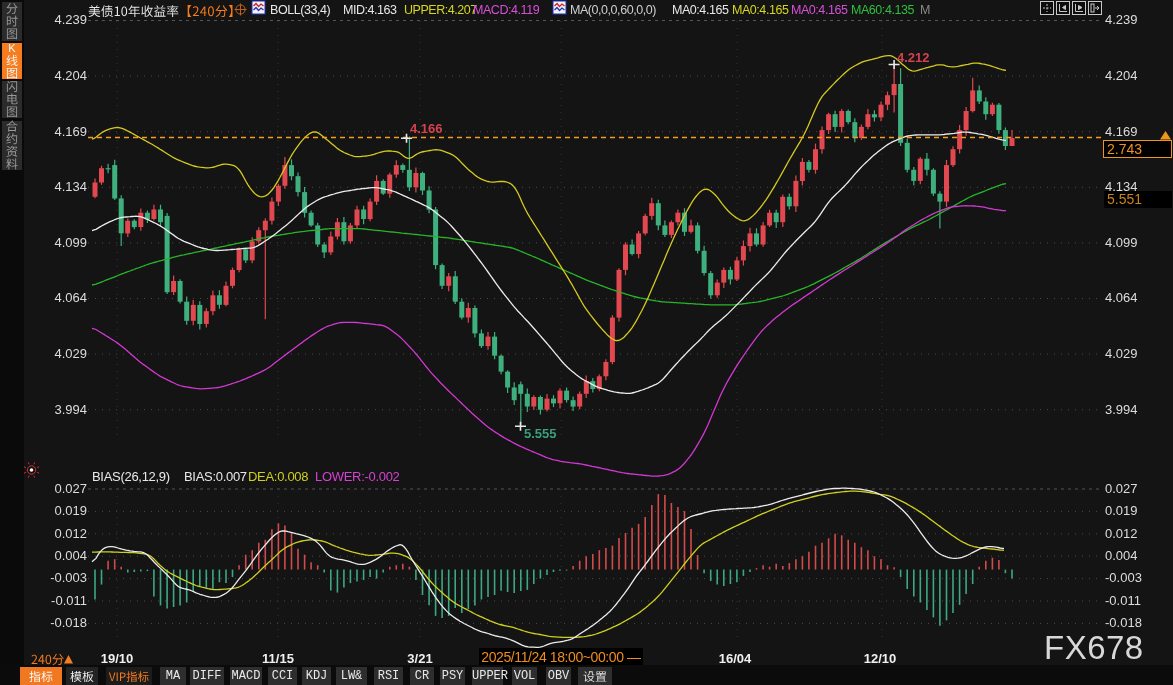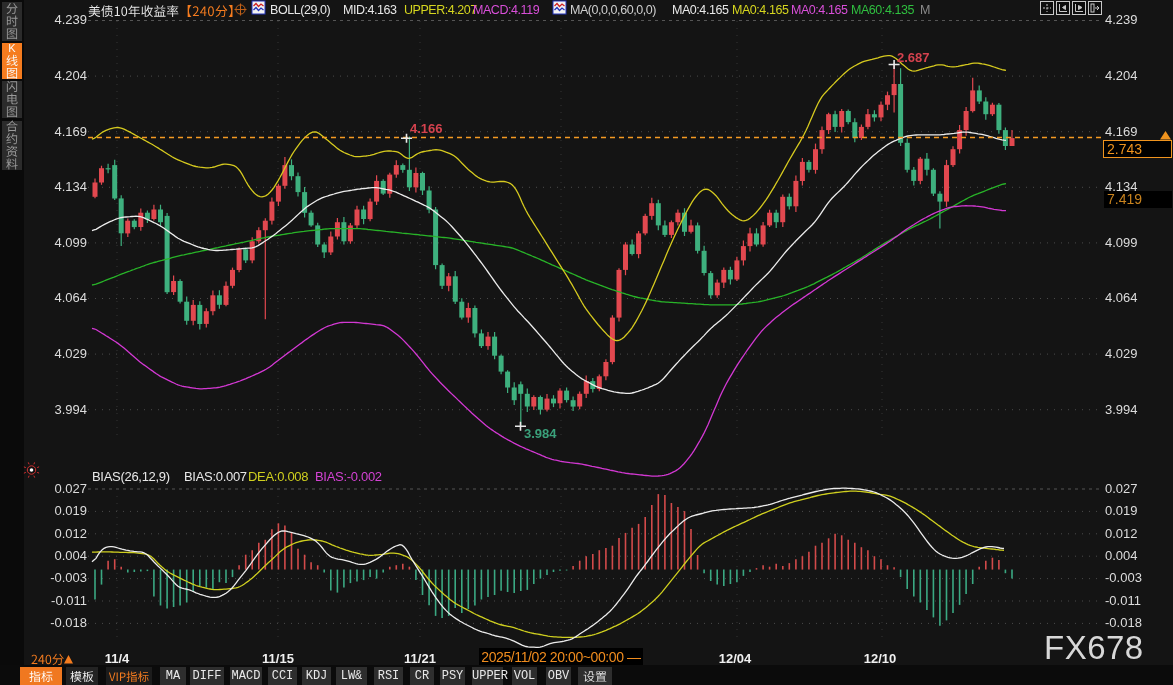--- a/index.html
+++ b/index.html
@@ -547,44 +547,44 @@
 <div style="position:absolute;left:1105px;top:527px;font-family:&quot;Liberation Sans&quot;,sans-serif;font-size:13px;color:#dcdcdc;line-height:14px;">0.012</div>
 <div style="position:absolute;right:1086px;top:549px;font-family:&quot;Liberation Sans&quot;,sans-serif;font-size:13px;color:#dcdcdc;line-height:14px;">0.004</div>
 <div style="position:absolute;left:1105px;top:549px;font-family:&quot;Liberation Sans&quot;,sans-serif;font-size:13px;color:#dcdcdc;line-height:14px;">0.004</div>
 <div style="position:absolute;right:1086px;top:571px;font-family:&quot;Liberation Sans&quot;,sans-serif;font-size:13px;color:#dcdcdc;line-height:14px;">-0.003</div>
 <div style="position:absolute;left:1105px;top:571px;font-family:&quot;Liberation Sans&quot;,sans-serif;font-size:13px;color:#dcdcdc;line-height:14px;">-0.003</div>
 <div style="position:absolute;right:1086px;top:594px;font-family:&quot;Liberation Sans&quot;,sans-serif;font-size:13px;color:#dcdcdc;line-height:14px;">-0.011</div>
 <div style="position:absolute;left:1105px;top:594px;font-family:&quot;Liberation Sans&quot;,sans-serif;font-size:13px;color:#dcdcdc;line-height:14px;">-0.011</div>
 <div style="position:absolute;right:1086px;top:616px;font-family:&quot;Liberation Sans&quot;,sans-serif;font-size:13px;color:#dcdcdc;line-height:14px;">-0.018</div>
 <div style="position:absolute;left:1105px;top:616px;font-family:&quot;Liberation Sans&quot;,sans-serif;font-size:13px;color:#dcdcdc;line-height:14px;">-0.018</div>
 <div style="position:absolute;left:1103px;top:139.5px;width:69px;height:18px;border:1px solid #f0941e;color:#f0941e;font-family:&quot;Liberation Sans&quot;,sans-serif;font-size:14px;text-align:left;padding-left:3px;line-height:16px;background:#000;">2.743</div>
-<div style="position:absolute;left:1104px;top:190.5px;width:68px;height:17px;color:#c9831e;background:#000;font-family:&quot;Liberation Sans&quot;,sans-serif;font-size:14px;text-align:left;padding-left:3px;line-height:17px;">7.419</div>
+<div style="position:absolute;left:1104px;top:190.5px;width:68px;height:17px;color:#c9831e;background:#000;font-family:&quot;Liberation Sans&quot;,sans-serif;font-size:14px;text-align:left;padding-left:3px;line-height:17px;">5.551</div>
 <div style="position:absolute;left:410px;top:121px;color:#d4424e;font-family:&quot;Liberation Sans&quot;,sans-serif;font-size:13px;font-weight:bold;">4.166</div>
-<div style="position:absolute;left:897px;top:50px;color:#d4424e;font-family:&quot;Liberation Sans&quot;,sans-serif;font-size:13px;font-weight:bold;">2.687</div>
-<div style="position:absolute;left:524px;top:426px;color:#3aa07a;font-family:&quot;Liberation Sans&quot;,sans-serif;font-size:13px;font-weight:bold;">3.984</div>
+<div style="position:absolute;left:897px;top:50px;color:#d4424e;font-family:&quot;Liberation Sans&quot;,sans-serif;font-size:13px;font-weight:bold;">4.212</div>
+<div style="position:absolute;left:524px;top:426px;color:#3aa07a;font-family:&quot;Liberation Sans&quot;,sans-serif;font-size:13px;font-weight:bold;">5.555</div>
 <div style="position:absolute;left:92px;top:469px;font-family:&quot;Liberation Sans&quot;,sans-serif;font-size:13px;color:#e8e8e8;letter-spacing:-0.3px;">BIAS(26,12,9)</div>
 <div style="position:absolute;left:184px;top:469px;font-family:&quot;Liberation Sans&quot;,sans-serif;font-size:13px;color:#e8e8e8;letter-spacing:-0.3px;">BIAS:0.007</div>
 <div style="position:absolute;left:248px;top:469px;font-family:&quot;Liberation Sans&quot;,sans-serif;font-size:13px;color:#cfcf1f;letter-spacing:-0.3px;">DEA:0.008</div>
-<div style="position:absolute;left:315px;top:469px;font-family:&quot;Liberation Sans&quot;,sans-serif;font-size:13px;color:#d342d3;letter-spacing:-0.3px;">BIAS:-0.002</div>
-<div style="position:absolute;left:270px;top:3px;font-family:&quot;Liberation Sans&quot;,sans-serif;font-size:12.5px;letter-spacing:-0.45px;color:#e8e8e8;line-height:15px">BOLL(29,0)</div>
+<div style="position:absolute;left:315px;top:469px;font-family:&quot;Liberation Sans&quot;,sans-serif;font-size:13px;color:#d342d3;letter-spacing:-0.3px;">LOWER:-0.002</div>
+<div style="position:absolute;left:270px;top:3px;font-family:&quot;Liberation Sans&quot;,sans-serif;font-size:12.5px;letter-spacing:-0.45px;color:#e8e8e8;line-height:15px">BOLL(33,4)</div>
 <div style="position:absolute;left:343px;top:3px;font-family:&quot;Liberation Sans&quot;,sans-serif;font-size:12.5px;letter-spacing:-0.45px;color:#e8e8e8;line-height:15px">MID:4.163</div>
 <div style="position:absolute;left:404px;top:3px;font-family:&quot;Liberation Sans&quot;,sans-serif;font-size:12.5px;letter-spacing:-0.45px;color:#d6d61f;line-height:15px">UPPER:4.207</div>
 <div style="position:absolute;left:473px;top:3px;font-family:&quot;Liberation Sans&quot;,sans-serif;font-size:12.5px;letter-spacing:-0.45px;color:#d94fd9;line-height:15px">MACD:4.119</div>
 <div style="position:absolute;left:570px;top:3px;font-family:&quot;Liberation Sans&quot;,sans-serif;font-size:12.5px;letter-spacing:-0.45px;color:#cfcfcf;line-height:15px">MA(0,0,0,60,0,0)</div>
 <div style="position:absolute;left:672px;top:3px;font-family:&quot;Liberation Sans&quot;,sans-serif;font-size:12.5px;letter-spacing:-0.45px;color:#e8e8e8;line-height:15px">MA0:4.165</div>
 <div style="position:absolute;left:732px;top:3px;font-family:&quot;Liberation Sans&quot;,sans-serif;font-size:12.5px;letter-spacing:-0.45px;color:#d6d61f;line-height:15px">MA0:4.165</div>
 <div style="position:absolute;left:791px;top:3px;font-family:&quot;Liberation Sans&quot;,sans-serif;font-size:12.5px;letter-spacing:-0.45px;color:#d94fd9;line-height:15px">MA0:4.165</div>
 <div style="position:absolute;left:851px;top:3px;font-family:&quot;Liberation Sans&quot;,sans-serif;font-size:12.5px;letter-spacing:-0.45px;color:#2fbf3f;line-height:15px">MA60:4.135</div>
 <div style="position:absolute;left:920px;top:3px;font-family:&quot;Liberation Sans&quot;,sans-serif;font-size:12.5px;letter-spacing:-0.45px;color:#8a8a8a;line-height:15px">M</div>
-<div style="position:absolute;left:87px;top:651px;width:60px;text-align:center;font-family:&quot;Liberation Sans&quot;,sans-serif;font-size:13px;font-weight:bold;color:#f0f0f0">11/4</div>
+<div style="position:absolute;left:87px;top:651px;width:60px;text-align:center;font-family:&quot;Liberation Sans&quot;,sans-serif;font-size:13px;font-weight:bold;color:#f0f0f0">19/10</div>
 <div style="position:absolute;left:248px;top:651px;width:60px;text-align:center;font-family:&quot;Liberation Sans&quot;,sans-serif;font-size:13px;font-weight:bold;color:#f0f0f0">11/15</div>
-<div style="position:absolute;left:390px;top:651px;width:60px;text-align:center;font-family:&quot;Liberation Sans&quot;,sans-serif;font-size:13px;font-weight:bold;color:#f0f0f0">11/21</div>
-<div style="position:absolute;left:705px;top:651px;width:60px;text-align:center;font-family:&quot;Liberation Sans&quot;,sans-serif;font-size:13px;font-weight:bold;color:#f0f0f0">12/04</div>
+<div style="position:absolute;left:390px;top:651px;width:60px;text-align:center;font-family:&quot;Liberation Sans&quot;,sans-serif;font-size:13px;font-weight:bold;color:#f0f0f0">3/21</div>
+<div style="position:absolute;left:705px;top:651px;width:60px;text-align:center;font-family:&quot;Liberation Sans&quot;,sans-serif;font-size:13px;font-weight:bold;color:#f0f0f0">16/04</div>
 <div style="position:absolute;left:850px;top:651px;width:60px;text-align:center;font-family:&quot;Liberation Sans&quot;,sans-serif;font-size:13px;font-weight:bold;color:#f0f0f0">12/10</div>
-<div style="position:absolute;left:479px;top:648px;width:164px;height:18px;background:#000;color:#f08c1e;font-family:&quot;Liberation Sans&quot;,sans-serif;font-size:14px;letter-spacing:-0.4px;text-align:center;line-height:18px">2025/11/02 20:00~00:00 —</div>
+<div style="position:absolute;left:479px;top:648px;width:164px;height:18px;background:#000;color:#f08c1e;font-family:&quot;Liberation Sans&quot;,sans-serif;font-size:14px;letter-spacing:-0.4px;text-align:center;line-height:18px">2025/11/24 18:00~00:00 —</div>
 <div style="position:absolute;left:0px;top:665px;width:1173px;height:20px;background:#0b0b0b"></div>
 <div style="position:absolute;left:20px;top:667px;width:42px;height:18px;background:#f07820"></div>
 <div style="position:absolute;left:66px;top:667px;width:32px;height:18px;background:#232323"></div>
 <div style="position:absolute;left:106px;top:667px;width:46px;height:18px;background:#1c1c1c"></div>
 <div style="position:absolute;left:160px;top:667px;width:26px;height:18px;background:#2e2e2e"></div>
 <div style="position:absolute;left:160px;top:669px;width:26px;text-align:center;font-family:&quot;Liberation Mono&quot;,monospace;font-size:12px;color:#e8e8e8">MA</div>
 <div style="position:absolute;left:190px;top:667px;width:34px;height:18px;background:#2e2e2e"></div>
 <div style="position:absolute;left:190px;top:669px;width:34px;text-align:center;font-family:&quot;Liberation Mono&quot;,monospace;font-size:12px;color:#e8e8e8">DIFF</div>
 <div style="position:absolute;left:230px;top:667px;width:32px;height:18px;background:#2e2e2e"></div>
 <div style="position:absolute;left:230px;top:669px;width:32px;text-align:center;font-family:&quot;Liberation Mono&quot;,monospace;font-size:12px;color:#e8e8e8">MACD</div>

